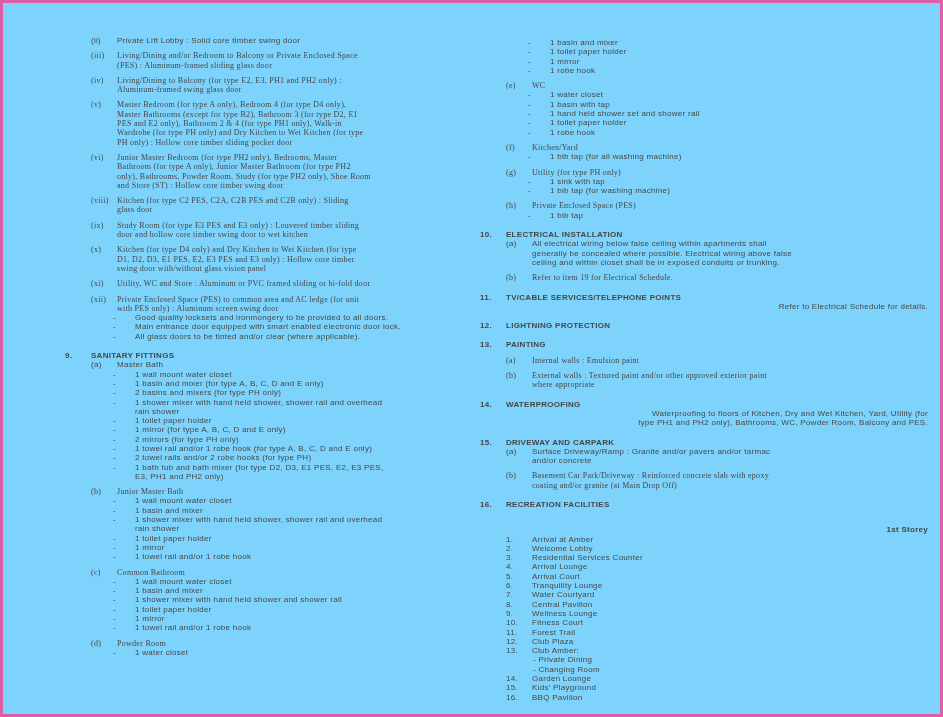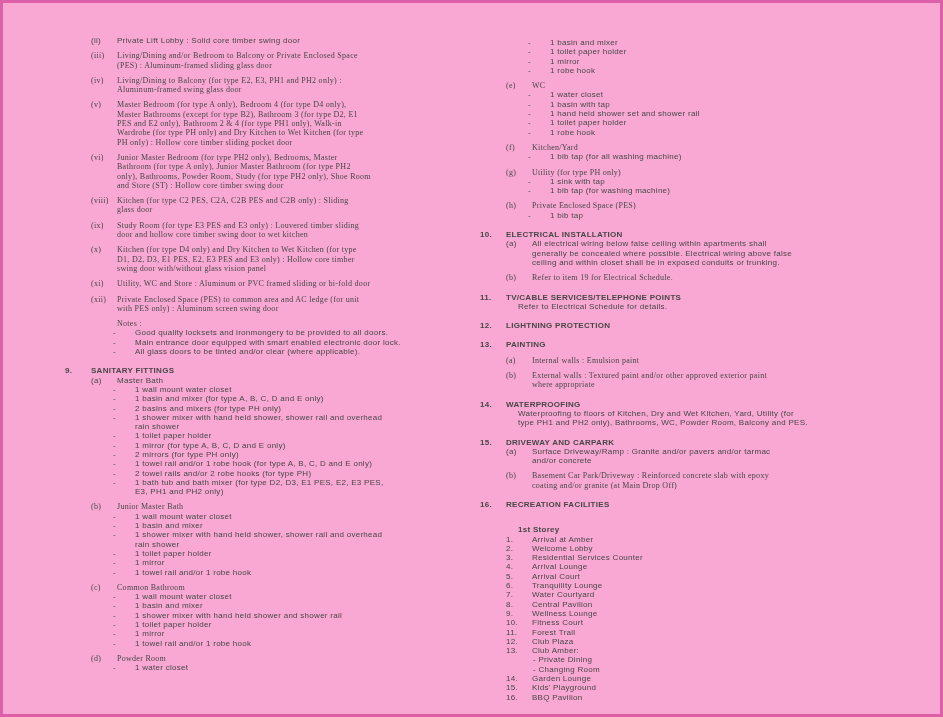--- a/index.html
+++ b/index.html
@@ -17,33 +17,33 @@
   .col-left  { left:62px;  top:33px; width:410px; }
   .col-right { left:477px; top:35px; width:448px; }
   .row { display:flex; align-items:flex-start; }
   .lbl { flex:0 0 26px; }
   .txt { white-space:pre; flex:1 1 auto; }
   
   .section { font-weight:bold; }
   .item    { margin-left:26px; }
   .dash    { margin-left:48px; }
   .dash .lbl { flex:0 0 22px; }
-  .para    { margin-left:38px; }
+  .para    { margin-left:26px;text-align:right; }
   .note-head { margin-left:52px; }
   .sub     { margin-left:53px; }
   .bold    { font-weight:bold; }
   
   .g1 { margin-top:6px;font-family:Liberation Serif, serif; }
   .g2 { margin-top:10px; }
   .g3 { margin-top:16px; }
 </style>
 </head>
 <body>
 
-<div class="page" style="border-color: rgb(221, 95, 167); background: #f9a8d4;">
+<div class="page" style="border-color: rgb(221, 95, 167); background: #7dd3fc;">
   <div class="col col-left" id="col-left" style="color: rgb(71, 71, 71);">
       <div class="row item">
         <span class="lbl">(ii)</span>
         <span class="txt">Private Lift Lobby : Solid core timber swing door</span>
       </div>
       <div class="row item g1">
         <span class="lbl">(iii)</span>
         <span class="txt">Living/Dining and/or Bedroom to Balcony or Private Enclosed Space
 (PES) : Aluminum-framed sliding glass door</span>
       </div>
@@ -85,23 +85,20 @@
       </div>
       <div class="row item g1">
         <span class="lbl">(xi)</span>
         <span class="txt">Utility, WC and Store : Aluminum or PVC framed sliding or bi-fold door</span>
       </div>
       <div class="row item g1">
         <span class="lbl">(xii)</span>
         <span class="txt">Private Enclosed Space (PES) to common area and AC ledge (for unit
 with PES only) : Aluminum screen swing door</span>
       </div>
-      <div class="row note-head g1">
-        <span class="txt">Notes :</span>
-      </div>
       <div class="row dash">
         <span class="lbl">-</span>
         <span class="txt">Good quality locksets and ironmongery to be provided to all doors.</span>
       </div>
       <div class="row dash">
         <span class="lbl">-</span>
         <span class="txt">Main entrance door equipped with smart enabled electronic door lock.</span>
       </div>
       <div class="row dash">
         <span class="lbl">-</span>

